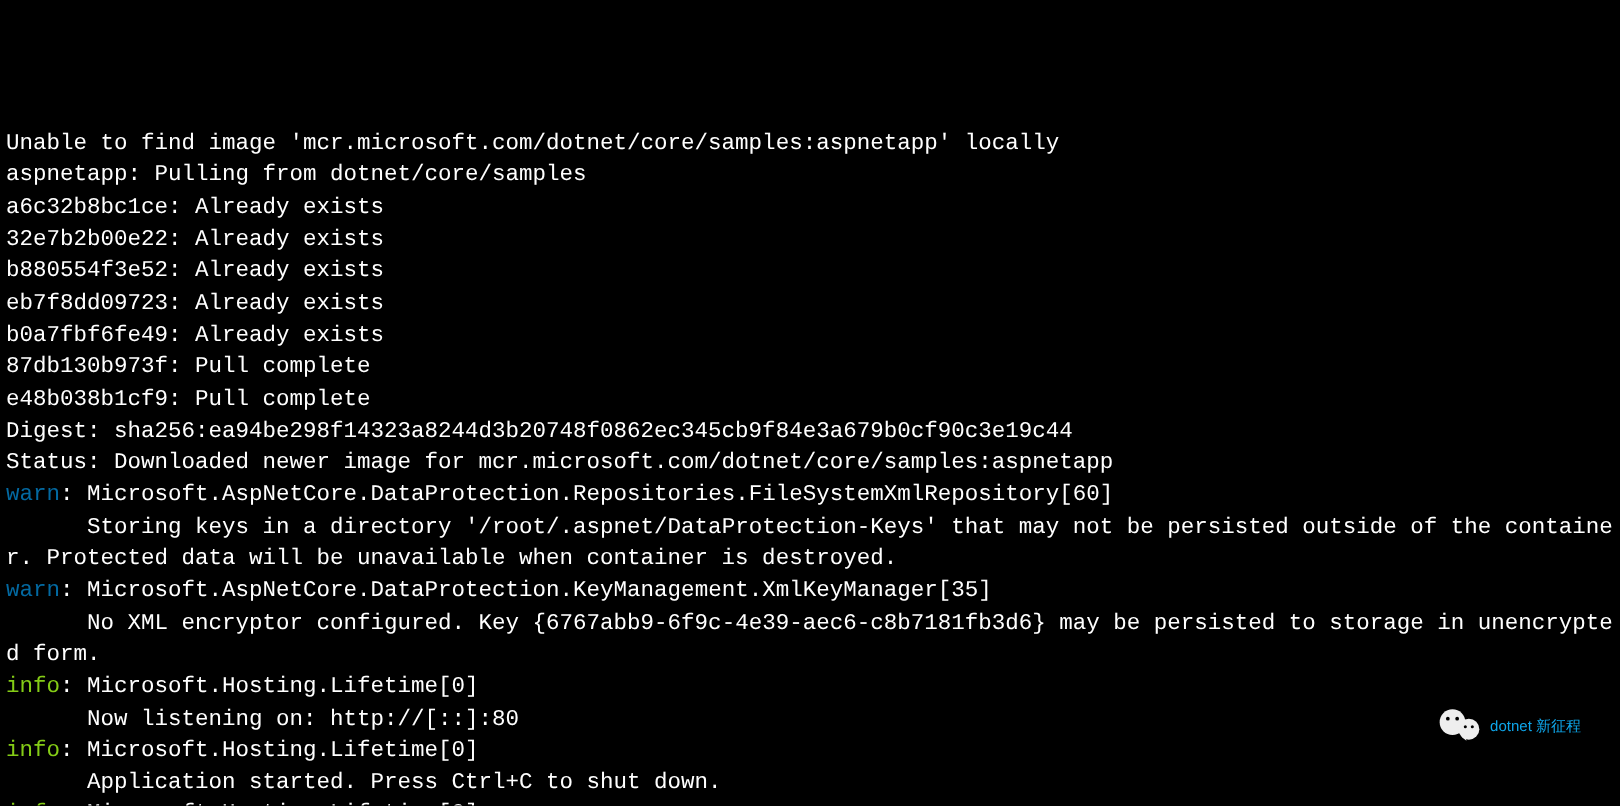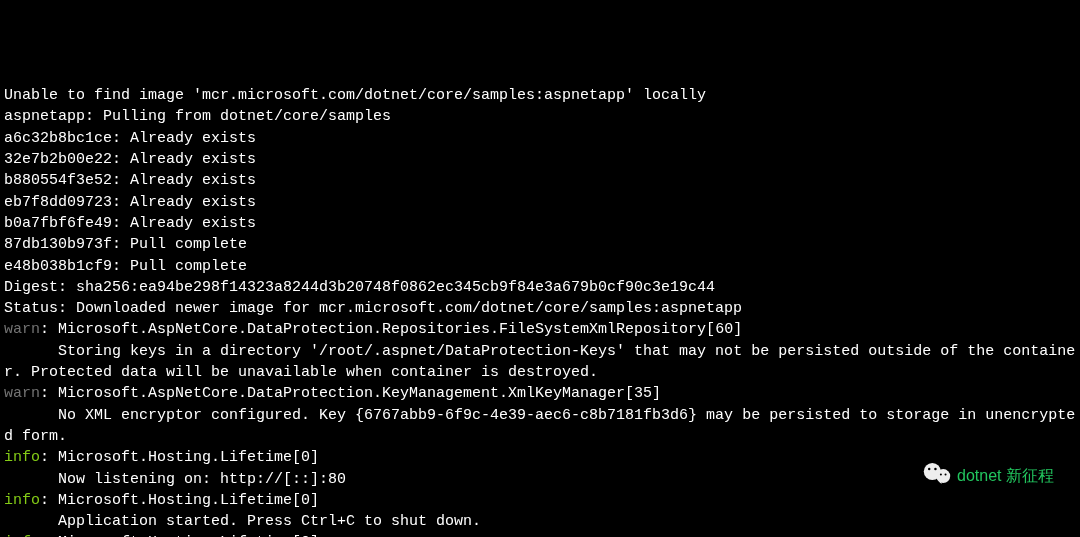--- a/index.html
+++ b/index.html
@@ -18,36 +18,36 @@
       height: 537px;
       overflow: hidden;
       position: relative;
       white-space: pre-wrap;
       word-break: break-all;
     }
     .term-line {
       display: block;
     }
     .lvl-warn {
-      color: #737373;
+      color: #0369a1;
       font-family: Liberation Mono, monospace;
     }
     .lvl-info {
       color: #84cc16;
     }
     .watermark {
       position: absolute;
       right: 26px;
       bottom: 24px;
       display: flex;
       align-items: center;
       gap: 6px;
-      color: #22c55e;
+      color: #0ea5e9;
       font-family: "Segoe UI", "Microsoft YaHei", sans-serif;
-      font-size: 16px;
+      font-size: 10px;
       font-weight: 500;
       pointer-events: none;
       justify-content: space-between;
     }
     .watermark svg {
       width: 28px;
       height: 22px;
       fill: #eee;
     }
   </style>

